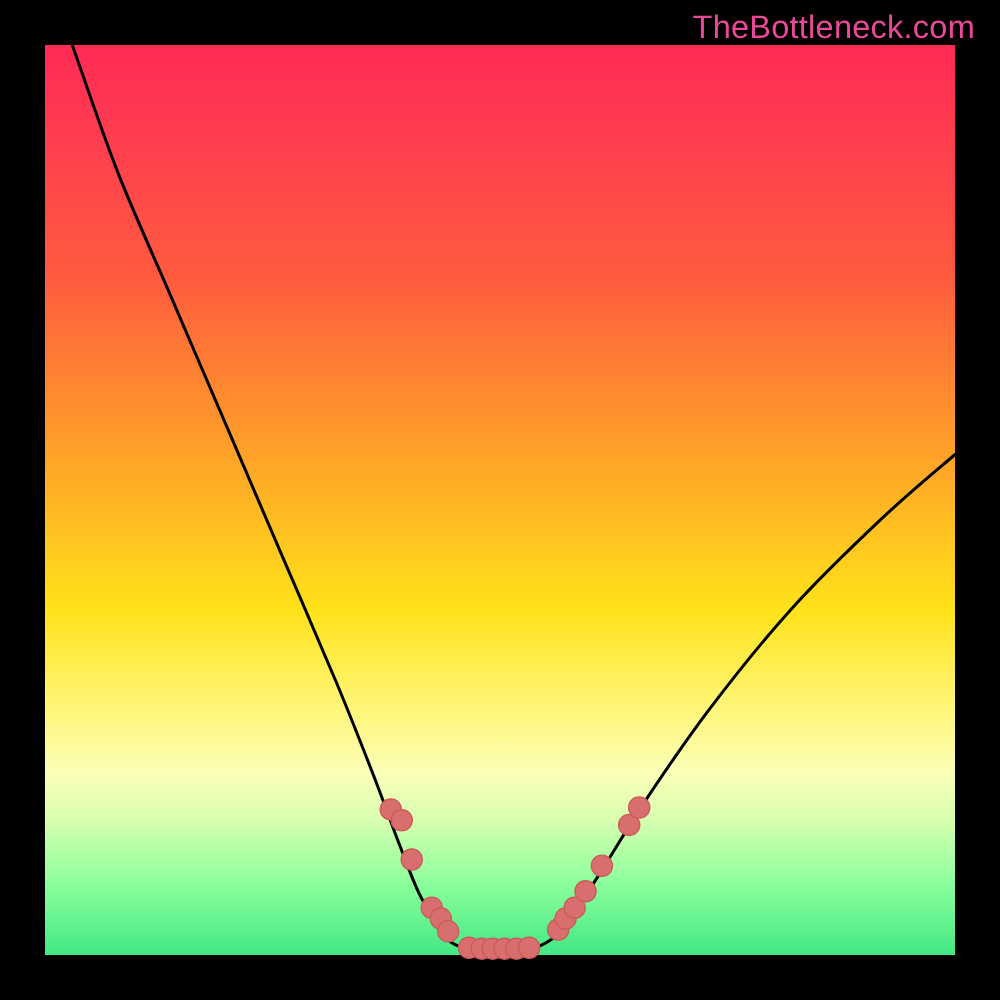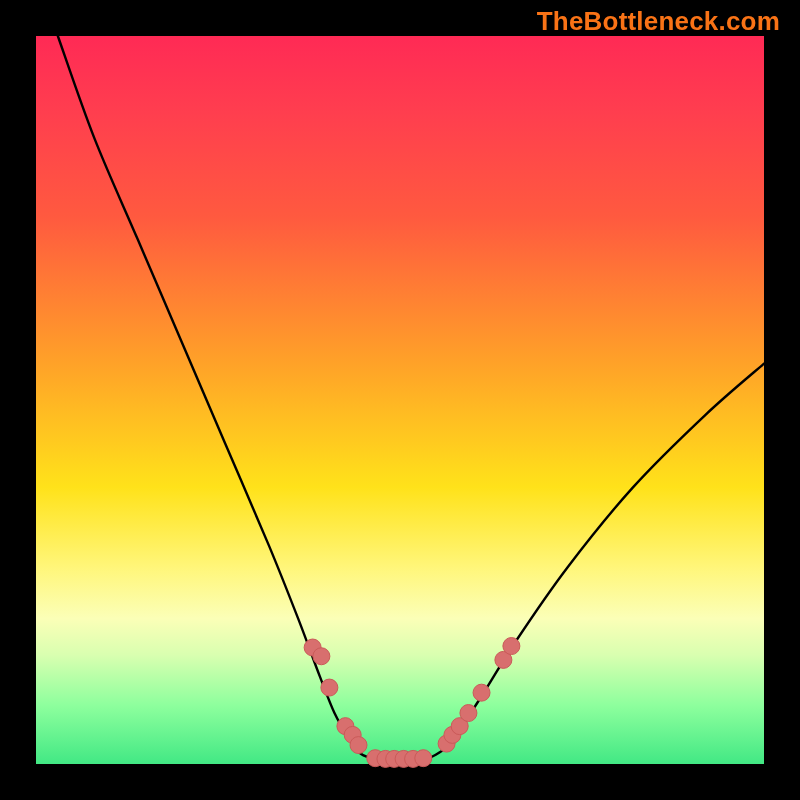--- a/index.html
+++ b/index.html
@@ -35,22 +35,22 @@
       #fbffb7 80%,
       #d9ffb0 85%,
       #8dff9d 92%,
       #42e884 100%);
   }
   .watermark {
     position: absolute;
     top: 6px;
     right: 20px;
     font-size: 26px;
-    font-weight: 700;
-    color: #f97316;
+    font-weight: 400;
+    color: #ec4899;
     letter-spacing: 0.2px;
   }
   svg.curve {
     position: absolute;
     top: 0;
     left: 0;
     width: 728px;
     height: 728px;
     overflow: visible;
   }

